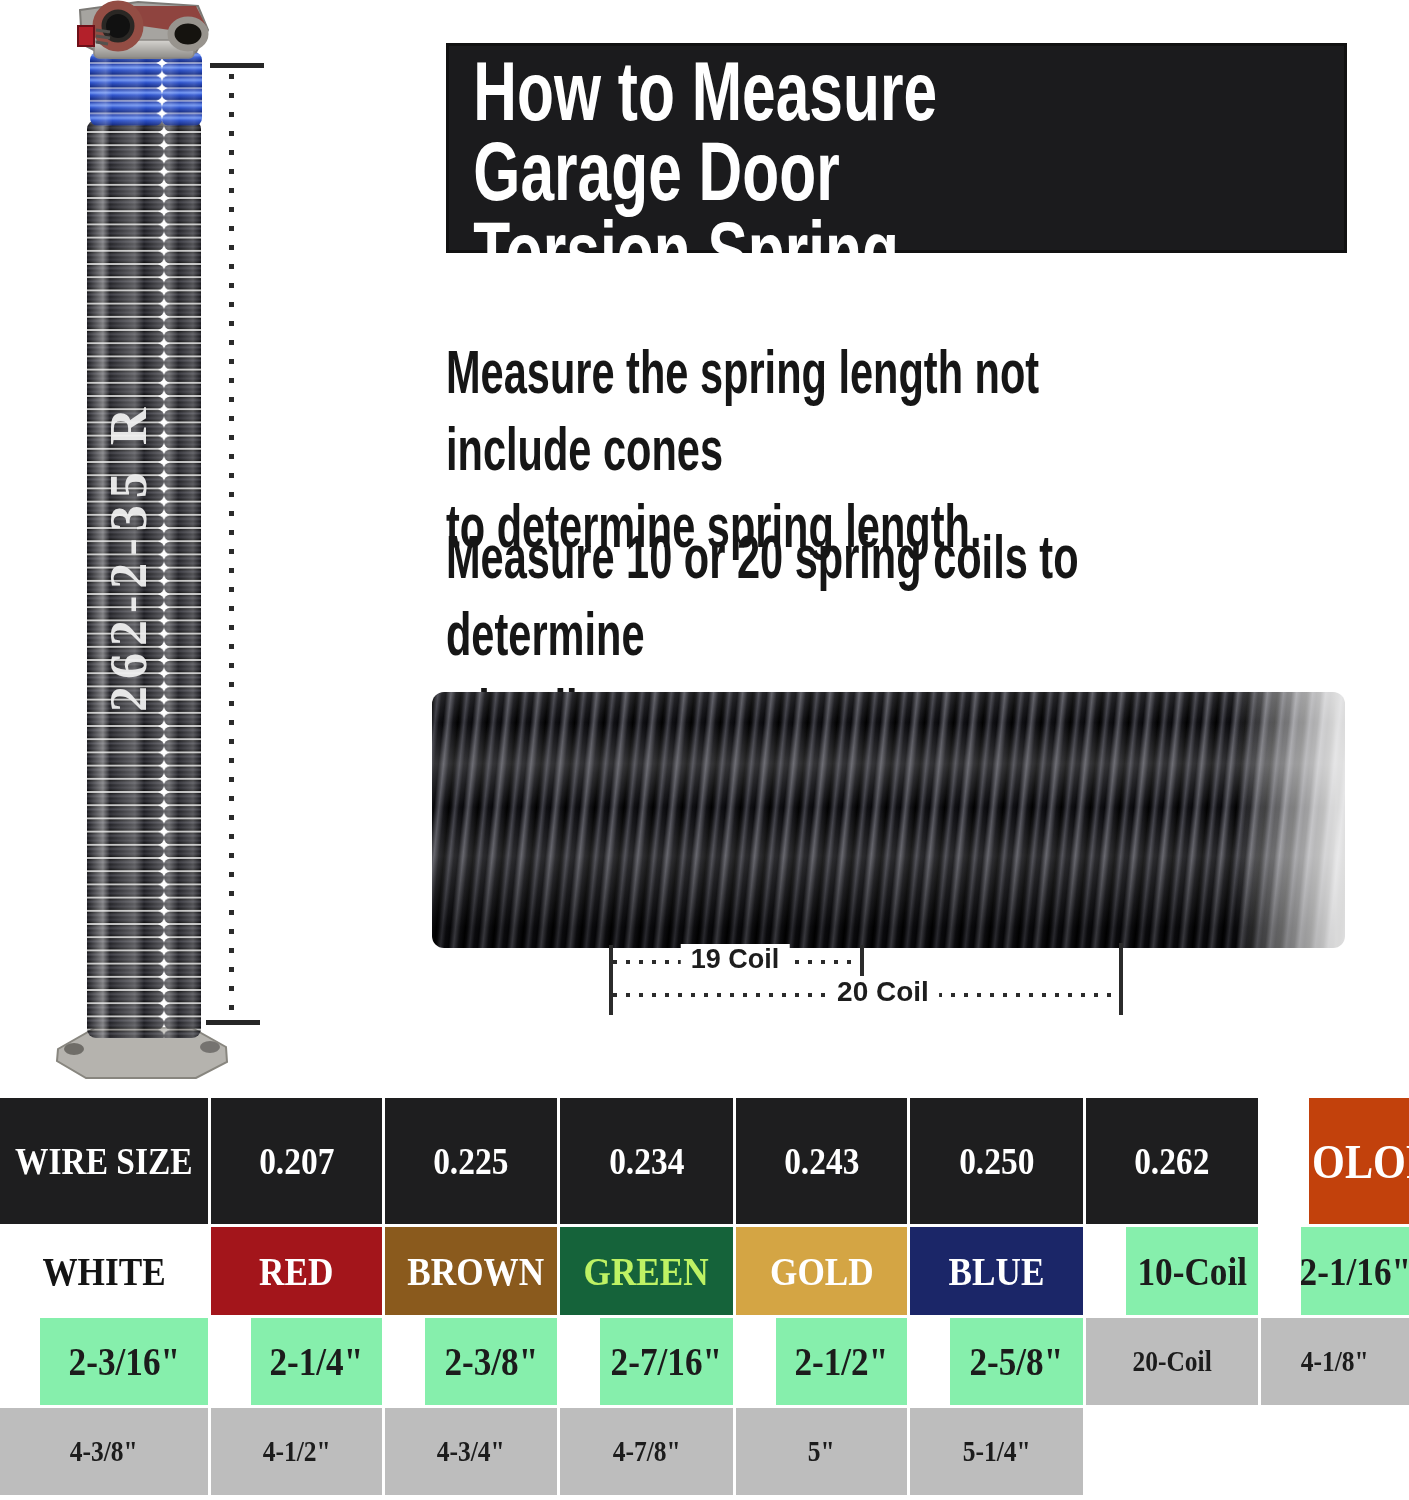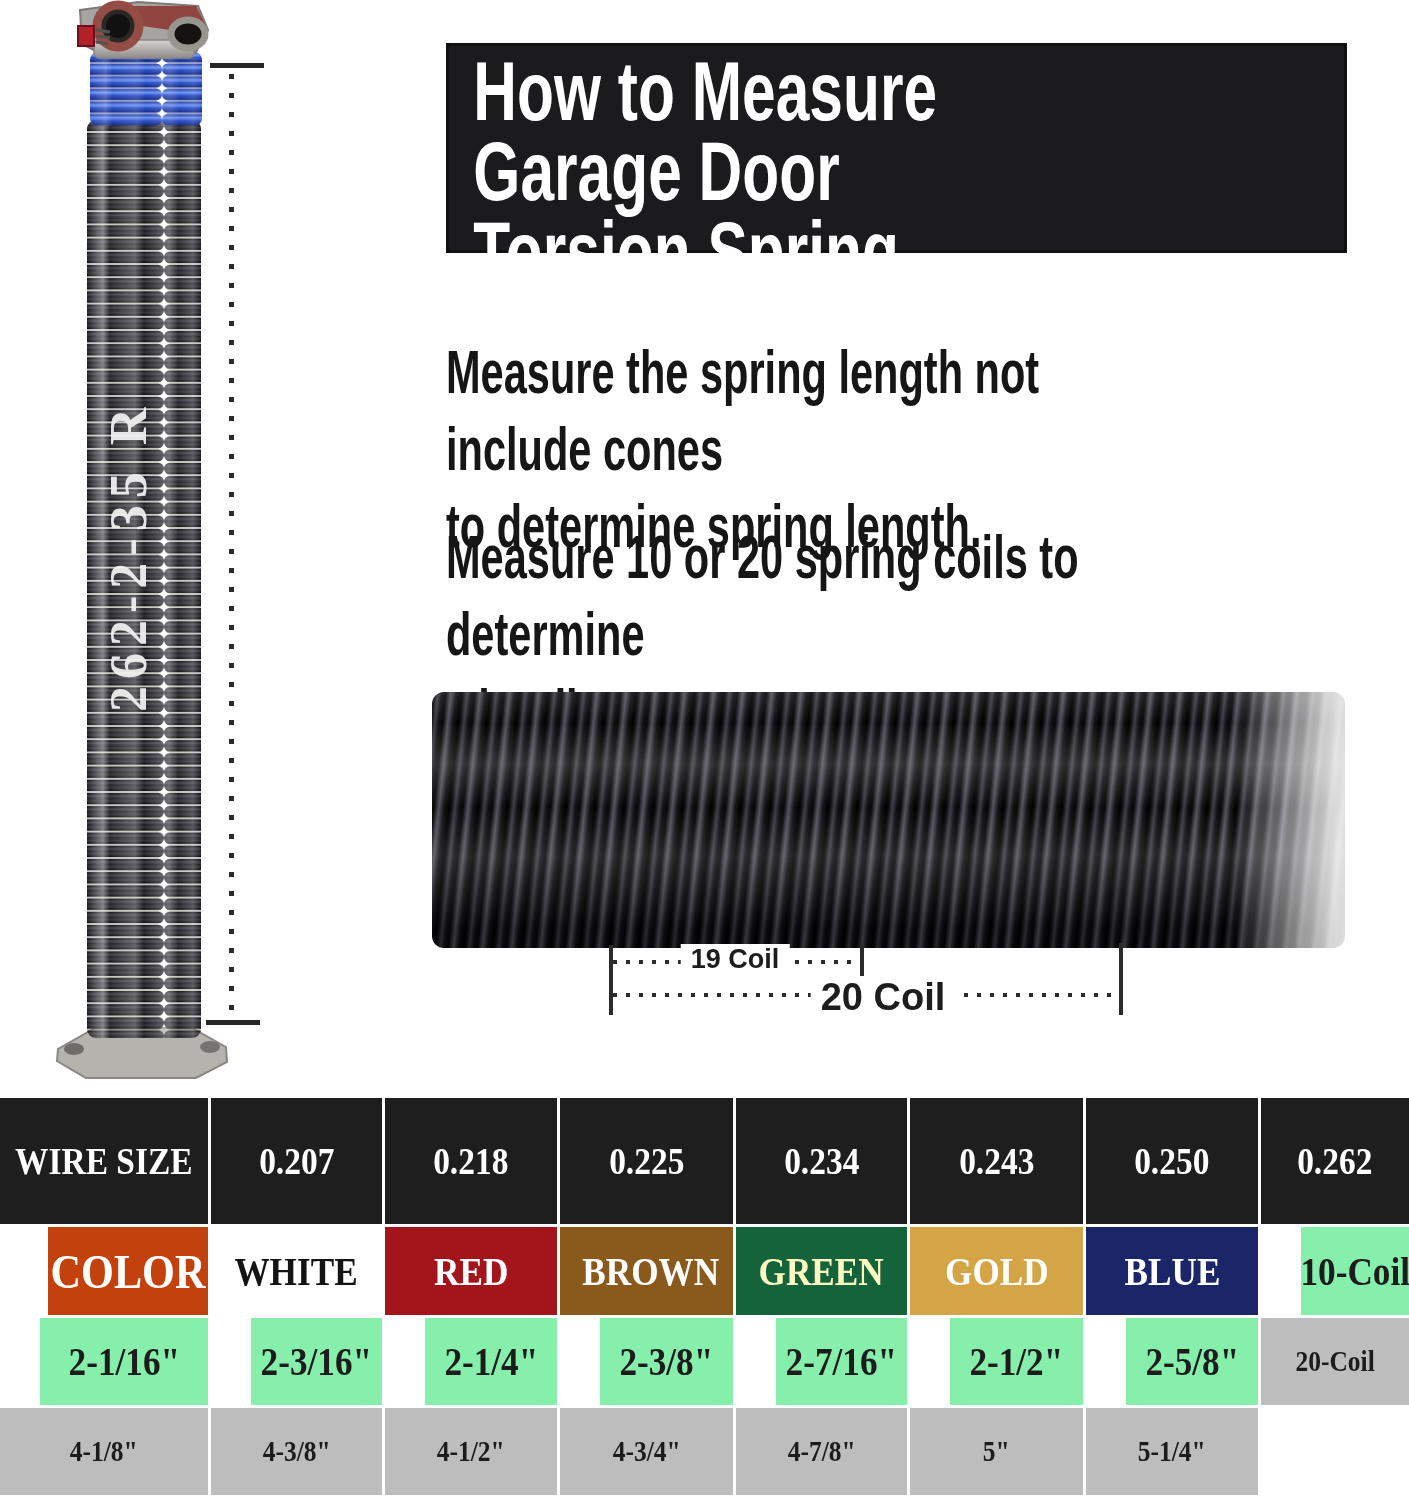--- a/index.html
+++ b/index.html
@@ -44,21 +44,21 @@
   .tick.l{left:609px;top:945px;height:70px;}
   .tick.m{left:860px;top:945px;height:38px;}
   .tick.r{left:1119px;top:943px;height:72px;}
   .dotline{position:absolute;height:4px;
            background-image:repeating-linear-gradient(90deg,#2b2b2b 0 4px,transparent 4px 13px);}
   .dl10{left:613px;top:960px;width:247px;}
   .dl20{left:613px;top:993px;width:506px;}
   .mlabel{position:absolute;background:#ffffff;color:#1d1d1d;font-weight:bold;padding:0 10px;
           transform:translateX(-50%);line-height:1.15;}
   .ml10{left:735px;top:944px;font-size:27px;}
-  .ml20{left:883px;top:976px;font-size:38px;}
+  .ml20{left:883px;top:976px;font-size:28px;}
 
   
   .spec{position:absolute;left:0;top:1098px;width:1409px;display:grid;gap:3px;background:#ffffff;
         grid-template-columns:208px 171px 172px 173px 171px 173px 172px auto;
         grid-template-rows:126px 88px 87px 87px;}
   .cell{display:flex;align-items:center;justify-content:center;font-weight:bold;overflow:hidden;font-family:Liberation Serif, serif;}
   .cell > span{display:inline-block;transform:scaleX(0.88);transform-origin:center;white-space:nowrap;}
   .r1{background:#1e1e1f;color:#ffffff;font-size:38px;}
   .r2l{background:#c2410c;color:#ffffff;font-size:48px;margin-left:48px;}
   .r2{font-size:40px;}
@@ -164,23 +164,20 @@
 
   <div class="spec">
 
     <div class="cell r1">
         <span>WIRE SIZE</span>
       </div>
     <div class="cell r1">
         <span>0.207</span>
       </div>
     <div class="cell r1">
-        <span>0.218</span>
-      </div>
-    <div class="cell r1">
         <span>0.225</span>
       </div>
     <div class="cell r1">
         <span>0.234</span>
       </div>
     <div class="cell r1">
         <span>0.243</span>
       </div>
     <div class="cell r1">
         <span>0.250</span>
@@ -194,21 +191,21 @@
       </div>
     <div class="cell r2" style="background-color: rgb(255, 255, 255); color: rgb(20, 20, 20);">
         <span>WHITE</span>
       </div>
     <div class="cell r2" style="background-color: rgb(163, 21, 27); color: rgb(255, 255, 255);">
         <span>RED</span>
       </div>
     <div class="cell r2" style="background-color: rgb(138, 90, 29); color: rgb(255, 255, 255); padding-left: 9px;">
         <span>BROWN</span>
       </div>
-    <div class="cell r2" style="background-color: rgb(21, 99, 58); color: #fef9c3;">
+    <div class="cell r2" style="background-color: rgb(21, 99, 58); color: #bef264;">
         <span>GREEN</span>
       </div>
     <div class="cell r2" style="background-color: rgb(212, 165, 68); color: rgb(255, 255, 255);">
         <span>GOLD</span>
       </div>
     <div class="cell r2" style="background-color: rgb(27, 38, 104); color: rgb(255, 255, 255);">
         <span>BLUE</span>
       </div>
 
     <div class="cell r3">

